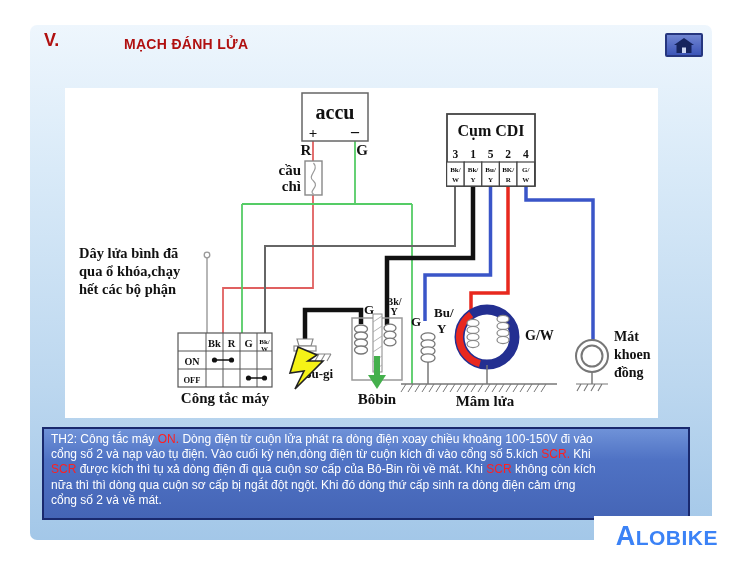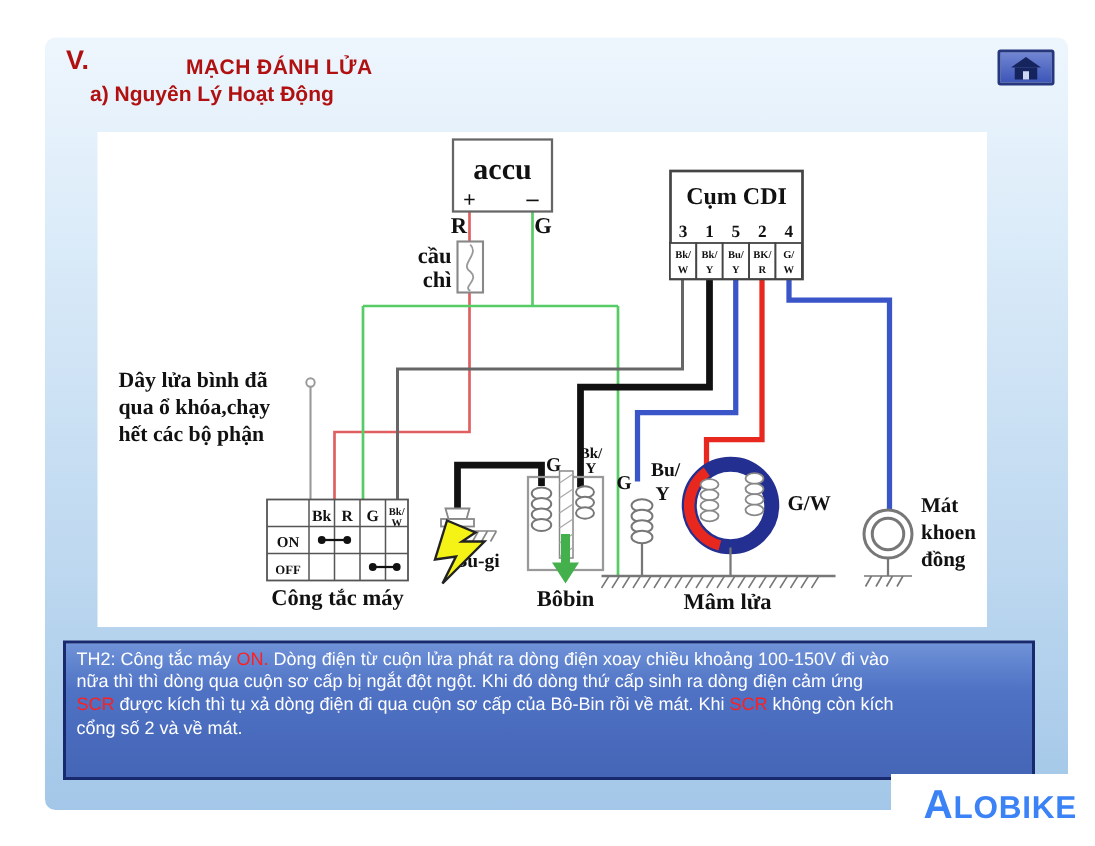--- a/index.html
+++ b/index.html
@@ -26,21 +26,20 @@
   svg text{font-family:"Liberation Serif",serif;font-weight:bold;fill:#111;}
 </style>
 </head>
 <body>
 
 <div class="screen">
   <div class="slide"></div>
 
   <div class="v-num">V.</div>
   <div class="title">MẠCH ĐÁNH LỬA</div>
-  <div class="subtitle">a) Nguyên Lý Hoạt Động</div>
 
   <div class="home-btn">
     <svg width="22" height="17" viewBox="0 0 22 17">
       <polygon points="11,1 21,8 1,8" fill="#16245e"></polygon>
       <rect x="3.5" y="8" width="15" height="8" fill="#16245e"></rect>
       <rect x="9" y="10.5" width="4" height="5.5" fill="#cdd6f2"></rect>
     </svg>
   </div>
 
   <div class="diagram-panel">
@@ -229,20 +228,21 @@
         <path d="M511,296 H543 M516,296 l-4,7 m11,-7 l-4,7 m11,-7 l-4,7 m11,-7 l-4,7" stroke="#777" stroke-width="1.1" fill="none"></path>
         <text x="549" y="253" font-size="14">Mát</text>
         <text x="549" y="271" font-size="14">khoen</text>
         <text x="549" y="289" font-size="14">đồng</text>
       </g>
     </svg>
   </div>
 
   <div class="info-panel">
     <div class="line"><span>TH2: Công tắc máy </span><span class="hl">ON.</span><span> Dòng điện từ cuộn lửa phát ra dòng điện xoay chiều khoảng 100-150V đi vào</span></div>
+    <div class="line"><span>cổng số 2 và nạp vào tụ điện. Vào cuối kỳ nén,dòng điện từ cuộn kích đi vào cổng số 5.kích </span><span class="hl">SCR.</span><span> Khi</span></div>
+    <div class="line"><span class="hl">SCR</span><span> được kích thì tụ xả dòng điện đi qua cuộn sơ cấp của Bô-Bin rồi về mát. Khi </span><span class="hl">SCR</span><span> không còn kích</span></div>
     <div class="line"><span>nữa thì thì dòng qua cuộn sơ cấp bị ngắt đột ngột. Khi đó dòng thứ cấp sinh ra dòng điện cảm ứng</span></div>
-    <div class="line"><span class="hl">SCR</span><span> được kích thì tụ xả dòng điện đi qua cuộn sơ cấp của Bô-Bin rồi về mát. Khi </span><span class="hl">SCR</span><span> không còn kích</span></div>
     <div class="line"><span>cổng số 2 và về mát.</span></div>
   </div>
 
   <div class="logo-patch"></div>
   <span class="logo">ALOBIKE</span>
 </div>
 
 </body></html>

